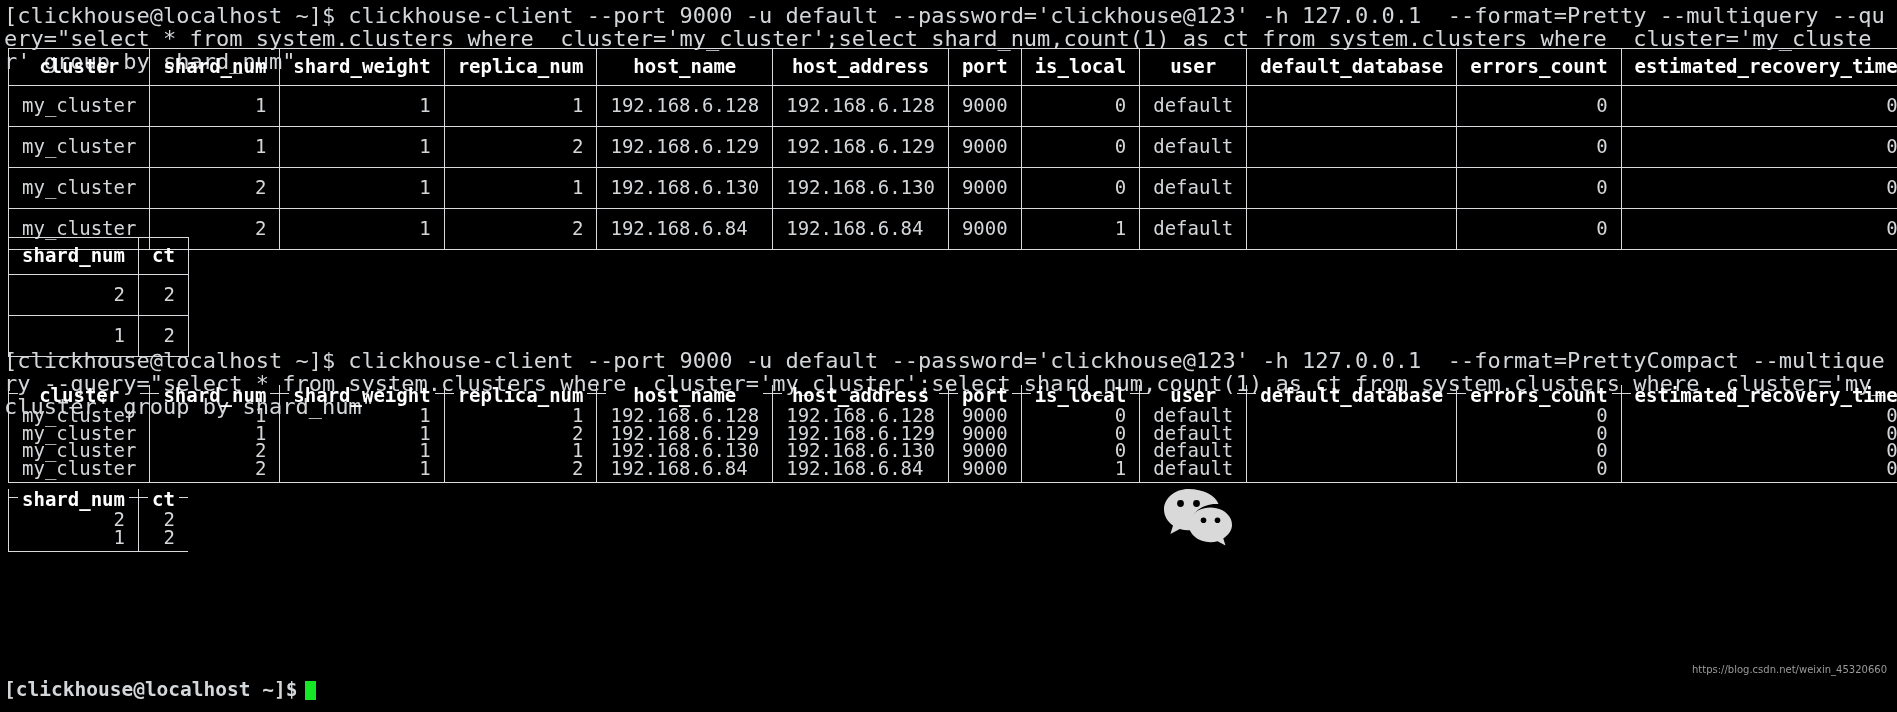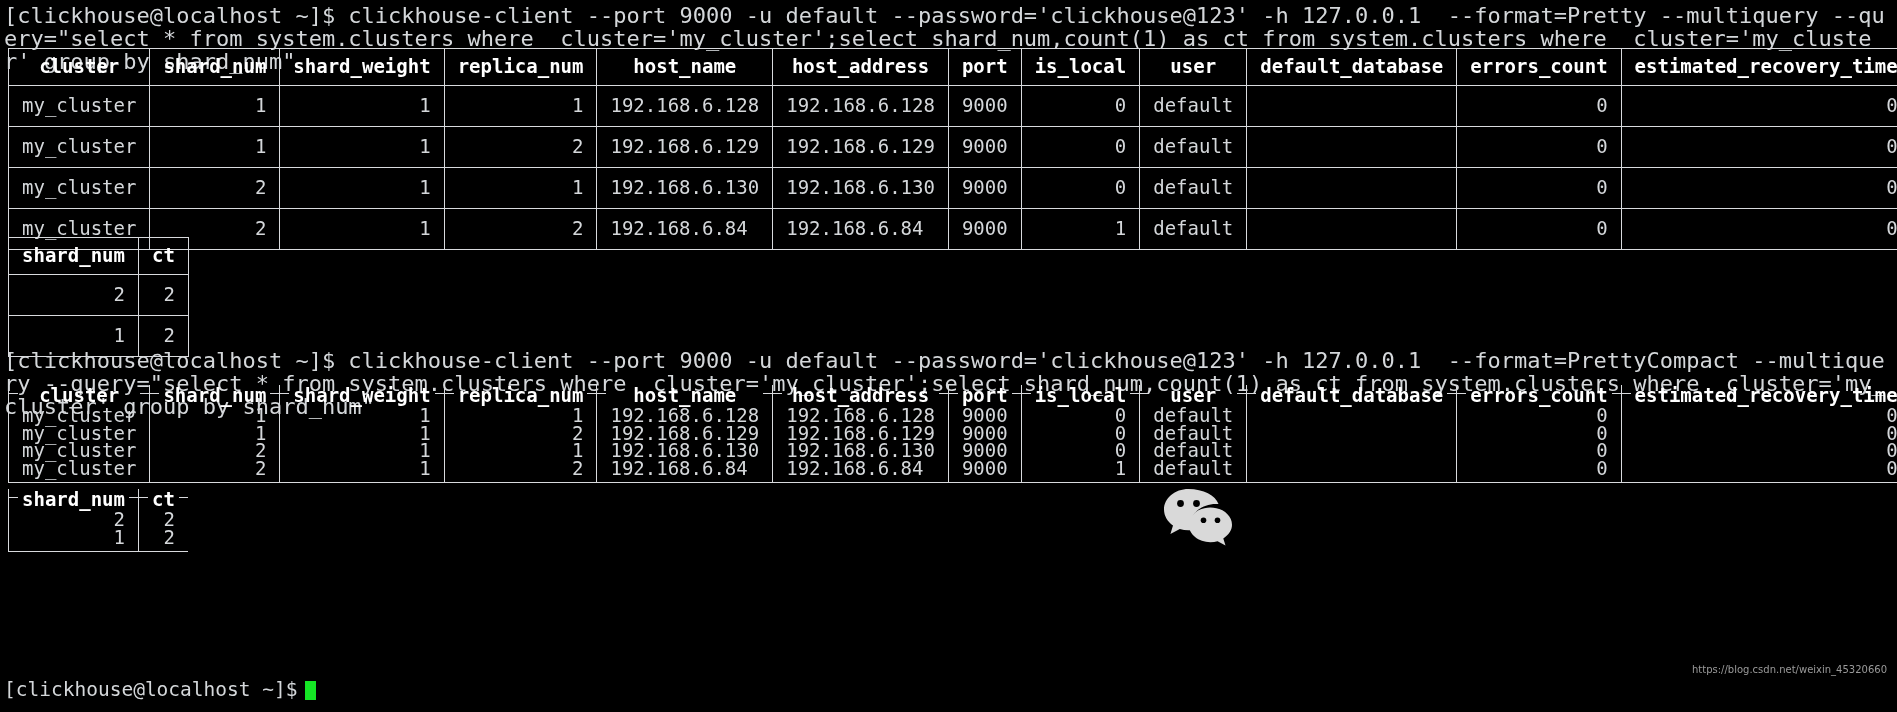--- a/index.html
+++ b/index.html
@@ -143,20 +143,21 @@
     margin-left: 7px;
   }
   .prompt-final {
     position: absolute;
     left: 4px;
     top: 678px;
     font-size: 19.5px;
     line-height: 23px;
     color: #d4d7da;
     white-space: pre;
+    font-weight: bold;
   }
   .blk { position: absolute; }
 </style>
 </head>
 <body>
 
 <div id="terminal">
 
   <div class="blk" style="left:0px; top:4px; width:1897px;">
     <div class="cmdline">[clickhouse@localhost ~]$ clickhouse-client --port 9000 -u default --password='clickhouse@123' -h 127.0.0.1  --format=Pretty --multiquery --query="select * from system.clusters where  cluster='my_cluster';select shard_num,count(1) as ct from system.clusters where  cluster='my_cluster' group by shard_num"</div>

